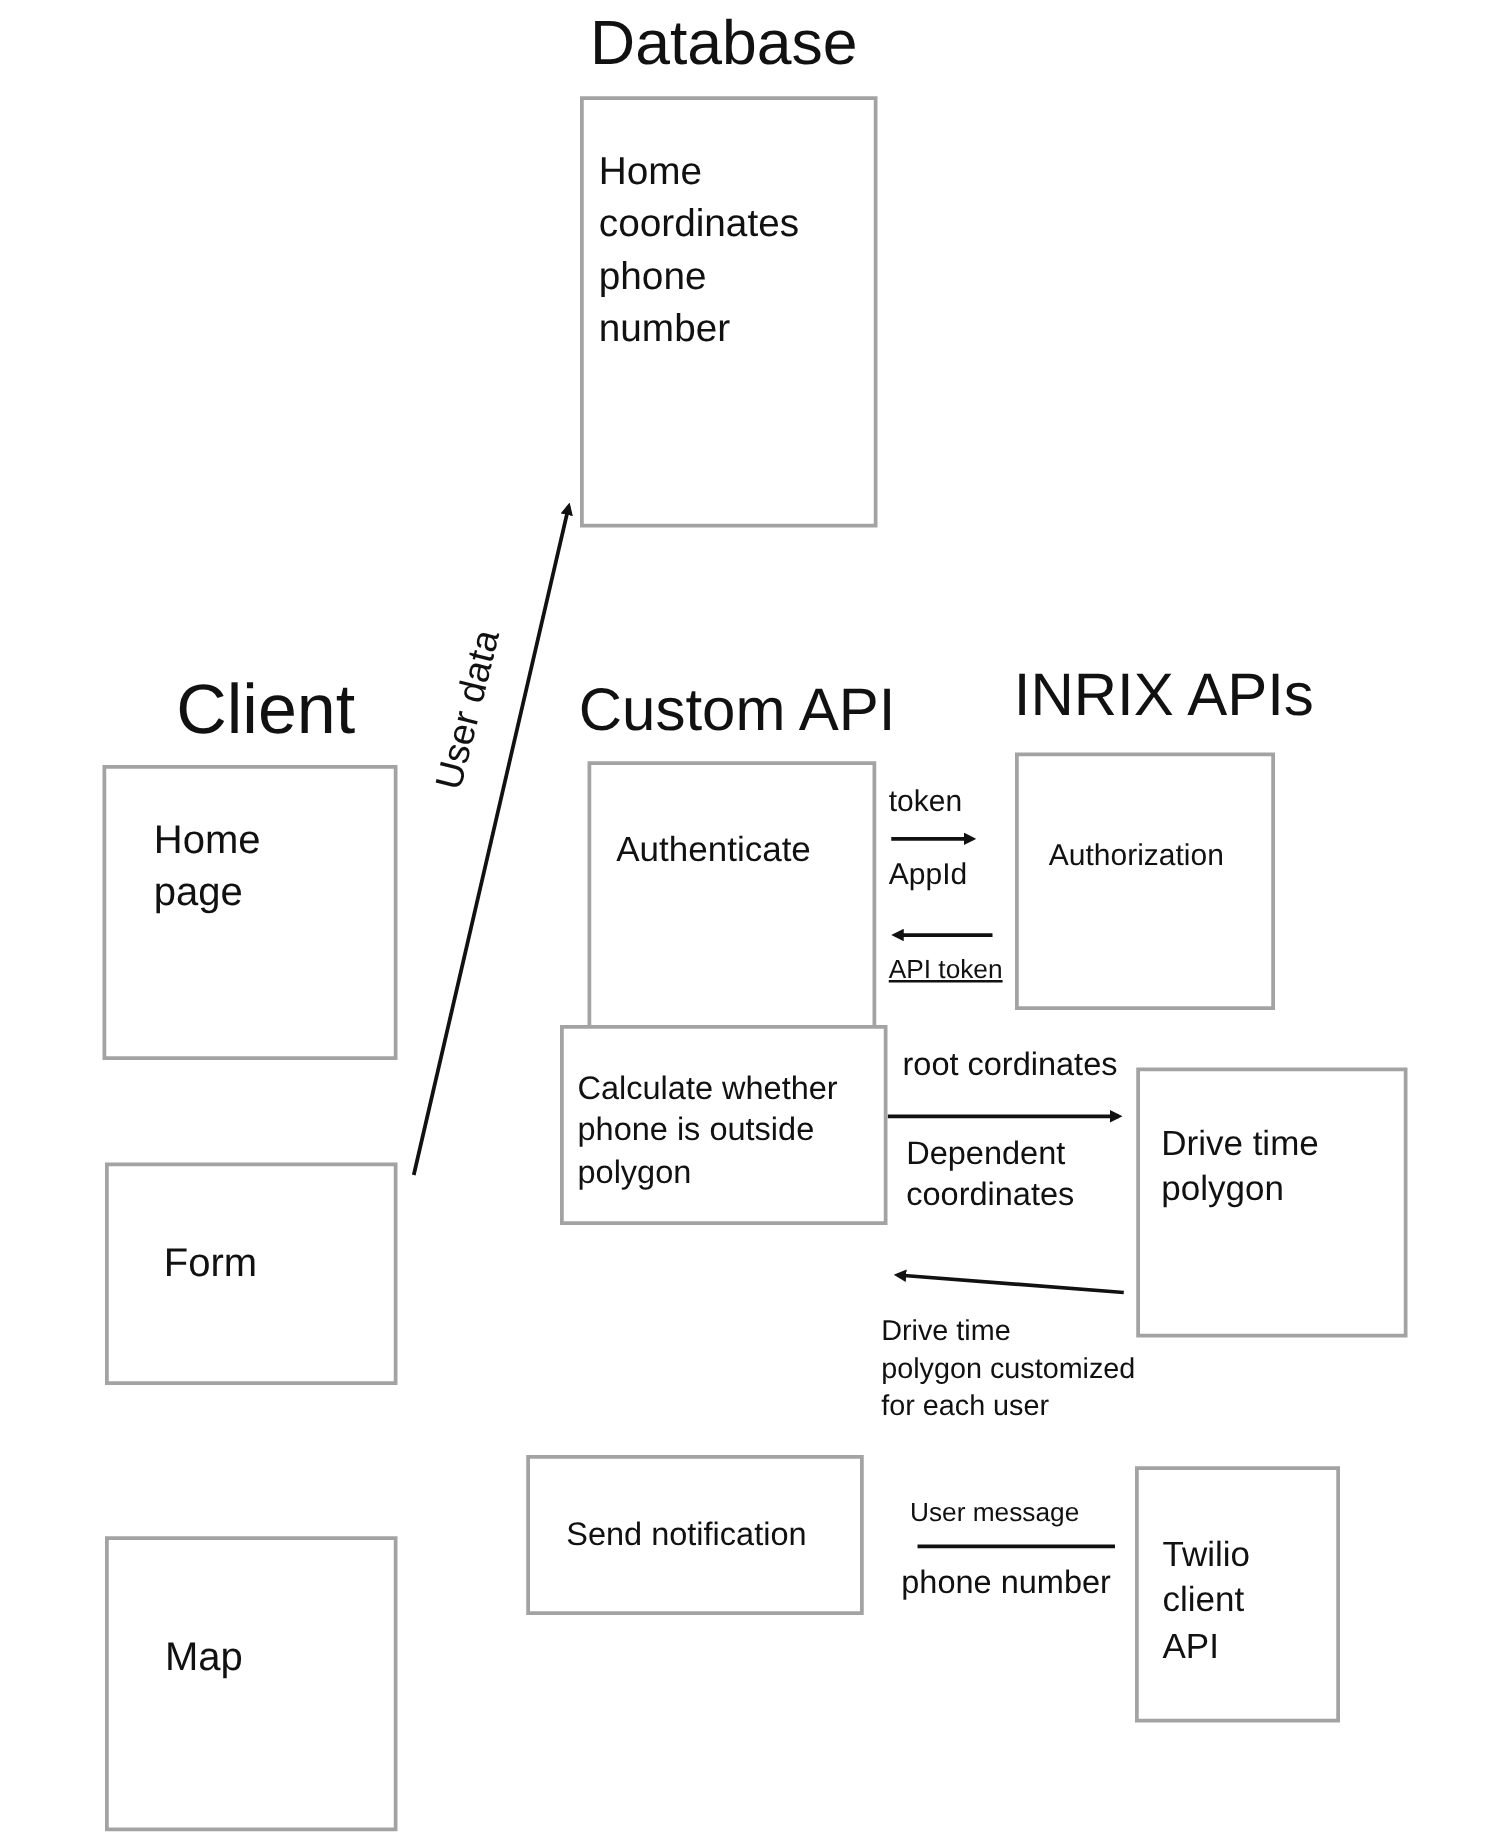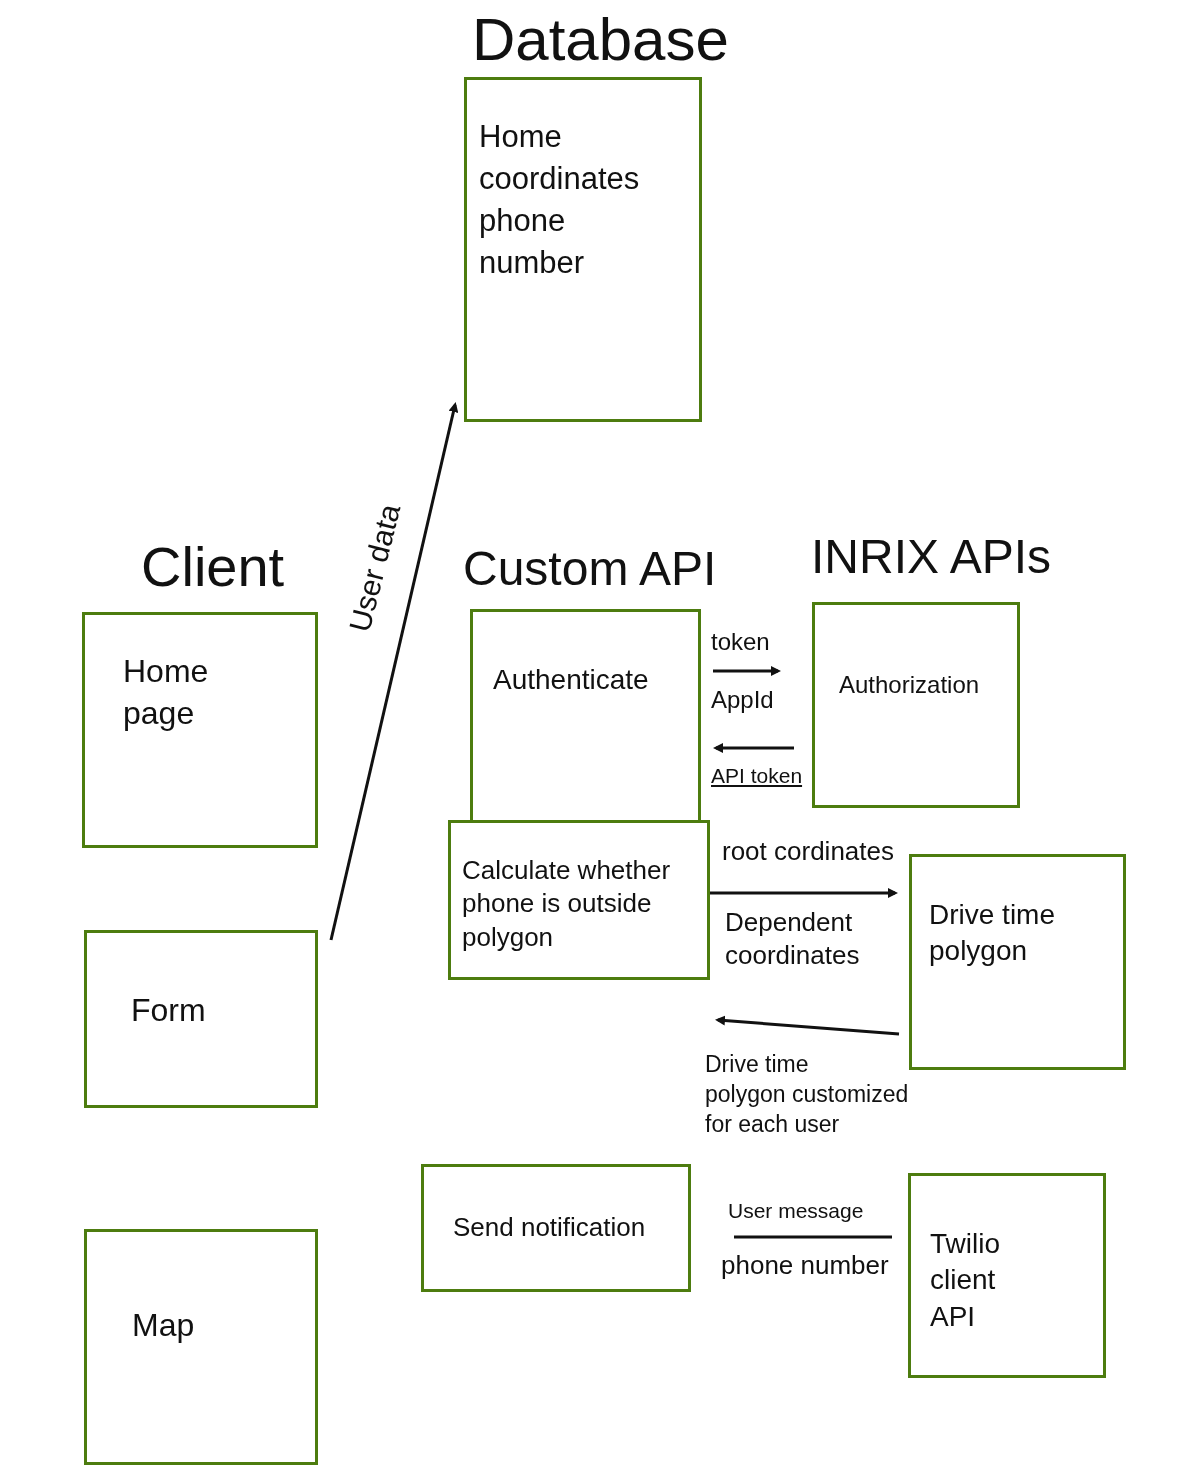--- a/index.html
+++ b/index.html
@@ -1,19 +1,19 @@
 <!DOCTYPE html>
 <html><head>
 <meta charset="utf-8">
 <style>
   html,body{margin:0;padding:0;background:#fff;}
   body{width:1194px;height:1477px;position:relative;overflow:hidden;font-family:"Liberation Sans",sans-serif;color:#111;}
-  .box{position:absolute;border:3px solid #4d7c0f;box-sizing:border-box;background:#fff;}
+  .box{position:absolute;border:3px solid #a3a3a3;box-sizing:border-box;background:#fff;}
   .t{position:absolute;white-space:pre-line;line-height:1.2;}
-  .h1{font-size:60px;}
+  .h1{font-size:50px;}
   .h2{font-size:48px;}
   .b30{font-size:31px;line-height:1.35;}
   .b26{font-size:26px;line-height:1.3;}
   .s22{font-size:22px;line-height:1.35;}
   svg{position:absolute;left:0;top:0;}
 </style>
 </head>
 <body>
 
 <svg width="1194" height="1477">
@@ -67,21 +67,21 @@
 
 <div class="t h2" style="left:811px;top:528px;">INRIX APIs</div>
 <div class="box" style="left:812px;top:602px;width:208px;height:206px;">
   <div class="t" style="left:24px;top:66px;font-size:24px;">Authorization</div>
 </div>
 <div class="box" style="left:909px;top:854px;width:217px;height:216px;">
   <div class="t b26" style="left:17px;top:40px;font-size:28px;line-height:1.3;">Drive time
 polygon</div>
 </div>
 
-<div class="box" style="left:908px;top:1173px;width:198px;height:205px;">
+<div class="box" style="left:908px;top:1173px;width:164px;height:205px;">
   <div class="t b26" style="left:19px;top:50px;font-size:28px;line-height:1.3;">Twilio
 client
 API</div>
 </div>
 
 <div class="t s22" style="left:711px;top:626px;font-size:24px;">token</div>
 <div class="t s22" style="left:711px;top:684px;font-size:24px;">AppId</div>
 <div class="t s22" style="left:711px;top:762px;font-size:21px;text-decoration:underline;">API token</div>
 <div class="t" style="left:711px;top:836px;font-size:26px;padding-left:11px;">root cordinates</div>
 <div class="t b26" style="left:725px;top:906px;line-height:1.28;">Dependent

